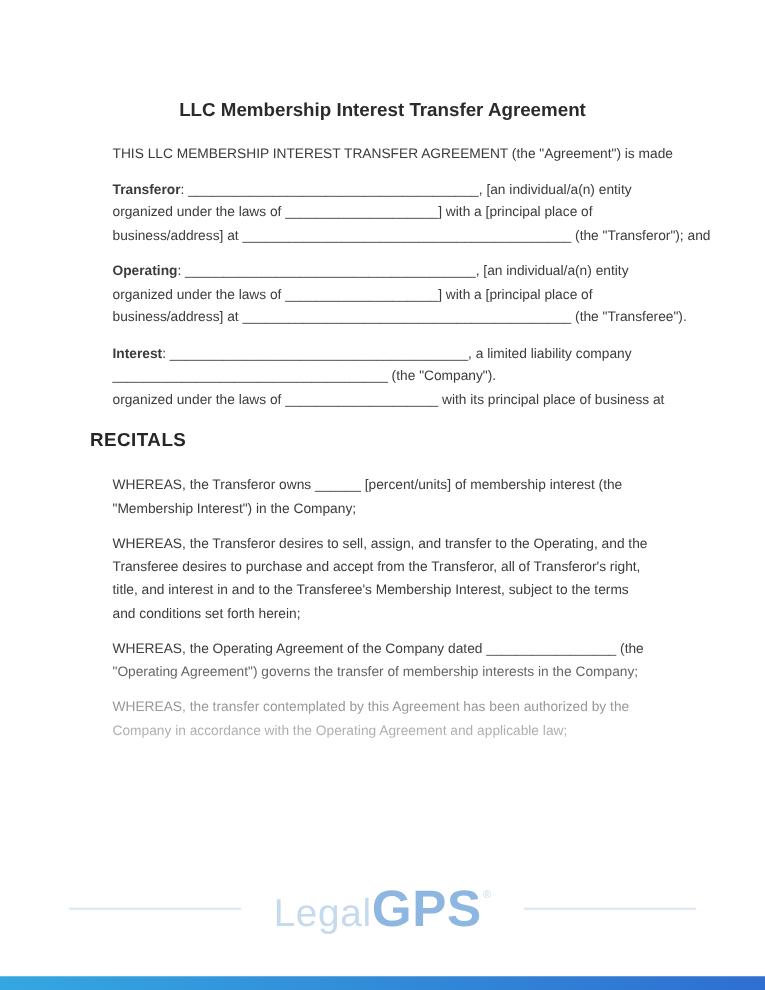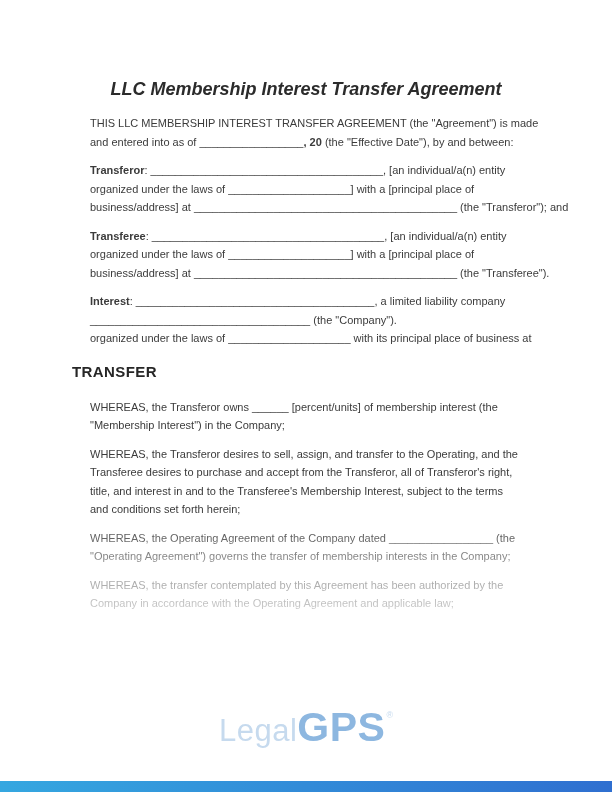--- a/index.html
+++ b/index.html
@@ -11,26 +11,25 @@
     font-family:"Liberation Sans","DejaVu Sans",sans-serif;
   }
   .content{
     position:absolute;
     left:72px;top:78px;
     width:480px;
   }
   .doc-title{
     width:468px;
     text-align:center;
-    font-size:18px;
+    font-size:15px;
     font-weight:700;
     color:#2b2b2b;
     line-height:22px;
     margin:0 0 14px 0;
-    font-style:italic;
   }
   .para{
     font-size:11px;
     line-height:18.5px;
     color:#3b3b3b;
     margin:0 0 10px 0;
   }
   .line{white-space:pre;margin-left:18px;}
   .b{font-weight:700;}
   .recitals-heading{
@@ -57,21 +56,20 @@
       rgba(255,255,255,0.97) 100%);
   }
   .footer-logo{
     position:absolute;
     left:0;top:703px;
     width:612px;height:48px;
     display:flex;
     align-items:center;
     justify-content:center;
     gap:26px;
-    flex-direction:column;
   }
   .logo-rule{height:2px;width:138px;border-radius:1px;}
   .logo-text{display:flex;align-items:baseline;line-height:1;}
   .logo-light{font-size:31px;letter-spacing:0.5px;}
   .logo-bold{font-size:41px;font-weight:700;letter-spacing:0.5px;}
   .logo-reg{font-size:9px;align-self:flex-start;margin-top:4px;margin-left:1px;}
   .bottom-bar{
     position:absolute;
     left:0;bottom:0;
     width:612px;height:11px;
@@ -81,40 +79,39 @@
 <body>
 
 <div class="page">
 
   <div class="content">
     <h1 class="doc-title">LLC Membership Interest Transfer Agreement</h1>
 
     <div id="intro-paragraphs">
         <div class="para">
           <div class="line"><span>THIS LLC MEMBERSHIP INTEREST TRANSFER AGREEMENT (the "Agreement") is made</span></div>
-          <div class="line"><span>and entered into as of _________________</span><span class="b">, 20</span><span> (the "Effective Date"), by and between:</span></div>
         </div>
         <div class="para">
           <div class="line"><span class="b">Transferor</span><span>: ______________________________________, [an individual/a(n) entity</span></div>
           <div class="line"><span>organized under the laws of ____________________] with a [principal place of</span></div>
           <div class="line"><span>business/address] at ___________________________________________ (the "Transferor"); and</span></div>
         </div>
         <div class="para">
-          <div class="line"><span class="b">Transferee</span><span>: ______________________________________, [an individual/a(n) entity</span></div>
+          <div class="line"><span class="b">Operating</span><span>: ______________________________________, [an individual/a(n) entity</span></div>
           <div class="line"><span>organized under the laws of ____________________] with a [principal place of</span></div>
           <div class="line"><span>business/address] at ___________________________________________ (the "Transferee").</span></div>
         </div>
         <div class="para">
           <div class="line"><span class="b">Interest</span><span>: _______________________________________, a limited liability company</span></div>
           <div class="line"><span>____________________________________ (the "Company").</span></div>
           <div class="line"><span>organized under the laws of ____________________ with its principal place of business at</span></div>
         </div>
       </div>
 
-    <h2 class="recitals-heading">TRANSFER</h2>
+    <h2 class="recitals-heading">RECITALS</h2>
 
     <div id="recital-paragraphs">
         <div class="para">
           <div class="line"><span>WHEREAS, the Transferor owns ______ [percent/units] of membership interest (the</span></div>
           <div class="line"><span>"Membership Interest") in the Company;</span></div>
         </div>
         <div class="para">
           <div class="line"><span>WHEREAS, the Transferor desires to sell, assign, and transfer to the Operating, and the</span></div>
           <div class="line"><span>Transferee desires to purchase and accept from the Transferor, all of Transferor's right,</span></div>
           <div class="line"><span>title, and interest in and to the Transferee's Membership Interest, subject to the terms</span></div>

